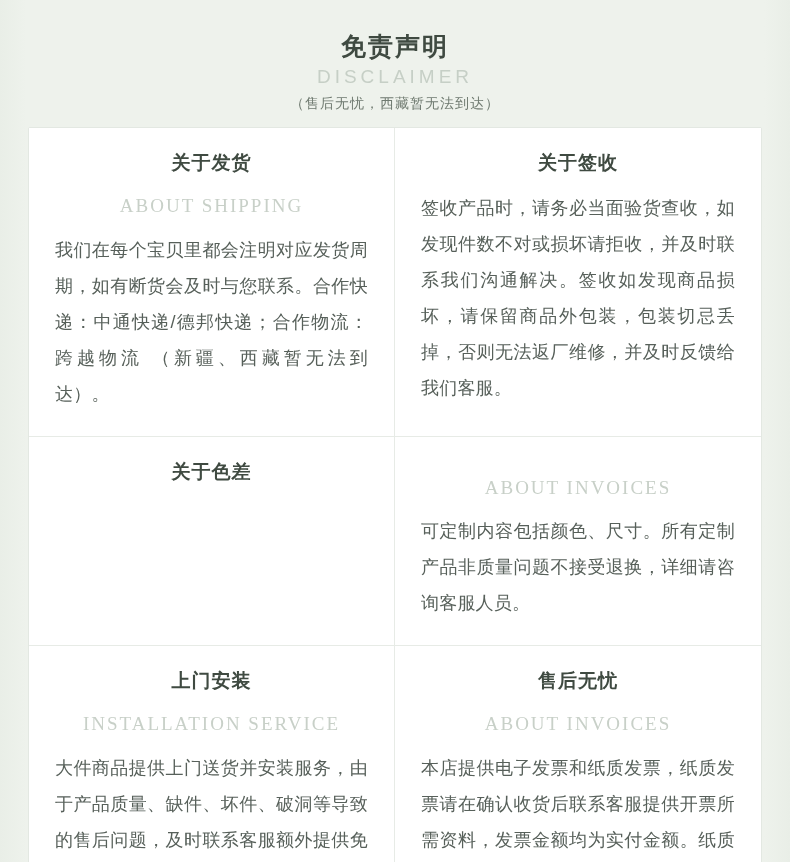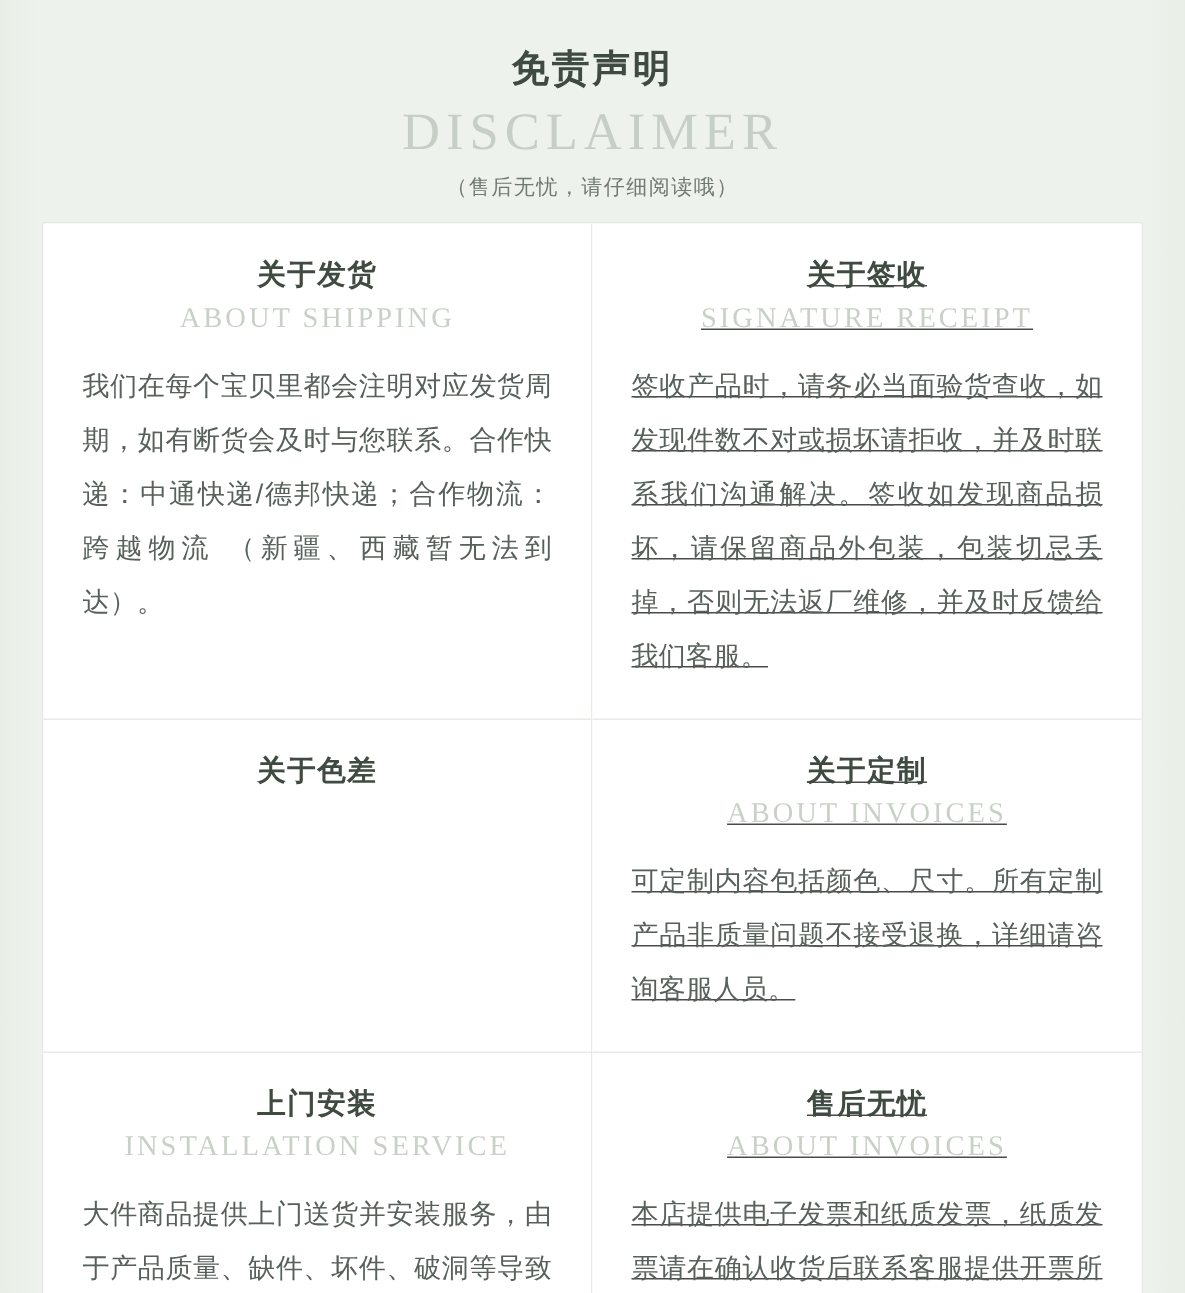--- a/index.html
+++ b/index.html
@@ -29,22 +29,22 @@
     padding-bottom: 14px;
   }
   .header .cn-title {
     font-size: 25px;
     font-weight: bold;
     color: #3f4a41;
     letter-spacing: 2px;
     line-height: 1.35;
   }
   .header .en-title {
-    font-family: Liberation Serif, serif;
-    font-size: 35px;
+    font-family: Liberation Sans, sans-serif;
+    font-size: 19px;
     color: #c6cfc6;
     letter-spacing: 4px;
     line-height: 1.3;
     margin-top: 1px;
   }
   .header .sub-title {
     font-size: 14px;
     color: #6f7a70;
     letter-spacing: 1px;
     margin-top: 6px;
@@ -57,79 +57,77 @@
     border: 1px solid #e3e8e2;
     border-radius: 2px;
   }
   .cell {
     box-sizing: border-box;
     padding: 22px 26px 24px 26px;
     border-right: 1px solid #e7ebe6;
     border-bottom: 1px solid #e7ebe6;
     background: #fff;
   }
-  .cell:nth-child(2n) { border-right: none; text-decoration: underline; }
+  .cell:nth-child(2n) { border-right: none; }
   .cell:nth-child(5), .cell:nth-child(6) { border-bottom: none; }
   .cell .cn-head {
     text-align: center;
     font-size: 19px;
     font-weight: bold;
     color: #3f4a41;
     letter-spacing: 1px;
     line-height: 1.4;
   }
   .cell .en-head {
     text-align: center;
     font-family: "Liberation Serif", serif;
     font-size: 19px;
     color: #c8d0c8;
     letter-spacing: 2px;
-    margin-top: 3px;
+    margin-top: 17px;
     line-height: 1.3;
   }
   .cell .body-text {
     margin-top: 13px;
     font-size: 18px;
     line-height: 2.0;
     color: #57605a;
     text-align: justify;
     letter-spacing: 0.2px;
   }
 </style>
 </head>
 <body>
 
 <div class="page">
 
   <div class="header">
     <div class="cn-title">免责声明</div>
     <div class="en-title">DISCLAIMER</div>
-    <div class="sub-title">（售后无忧，请仔细阅读哦）</div>
+    <div class="sub-title">（售后无忧，西藏暂无法到达）</div>
   </div>
 
   <div class="grid">
 
     <div class="cell">
       <div class="cn-head">关于发货</div>
       <div class="en-head">ABOUT SHIPPING</div>
       <div class="body-text">我们在每个宝贝里都会注明对应发货周期，如有断货会及时与您联系。合作快递：中通快递/德邦快递；合作物流：跨越物流 （新疆、西藏暂无法到达）。</div>
     </div>
 
     <div class="cell">
       <div class="cn-head">关于签收</div>
-      <div class="en-head">SIGNATURE RECEIPT</div>
       <div class="body-text">签收产品时，请务必当面验货查收，如发现件数不对或损坏请拒收，并及时联系我们沟通解决。签收如发现商品损坏，请保留商品外包装，包装切忌丢掉，否则无法返厂维修，并及时反馈给我们客服。</div>
     </div>
 
     <div class="cell">
       <div class="cn-head">关于色差</div>
     </div>
 
     <div class="cell">
-      <div class="cn-head">关于定制</div>
       <div class="en-head">ABOUT INVOICES</div>
       <div class="body-text">可定制内容包括颜色、尺寸。所有定制产品非质量问题不接受退换，详细请咨询客服人员。</div>
     </div>
 
     <div class="cell">
       <div class="cn-head">上门安装</div>
       <div class="en-head">INSTALLATION SERVICE</div>
       <div class="body-text">大件商品提供上门送货并安装服务，由于产品质量、缺件、坏件、破洞等导致的售后问题，及时联系客服额外提供免费上门安装服务1次，个人原因导致的售后安装问题，需个人承担安装费用。椅类等商品提供安装图纸，需要客户自行安装。</div>
     </div>
 

